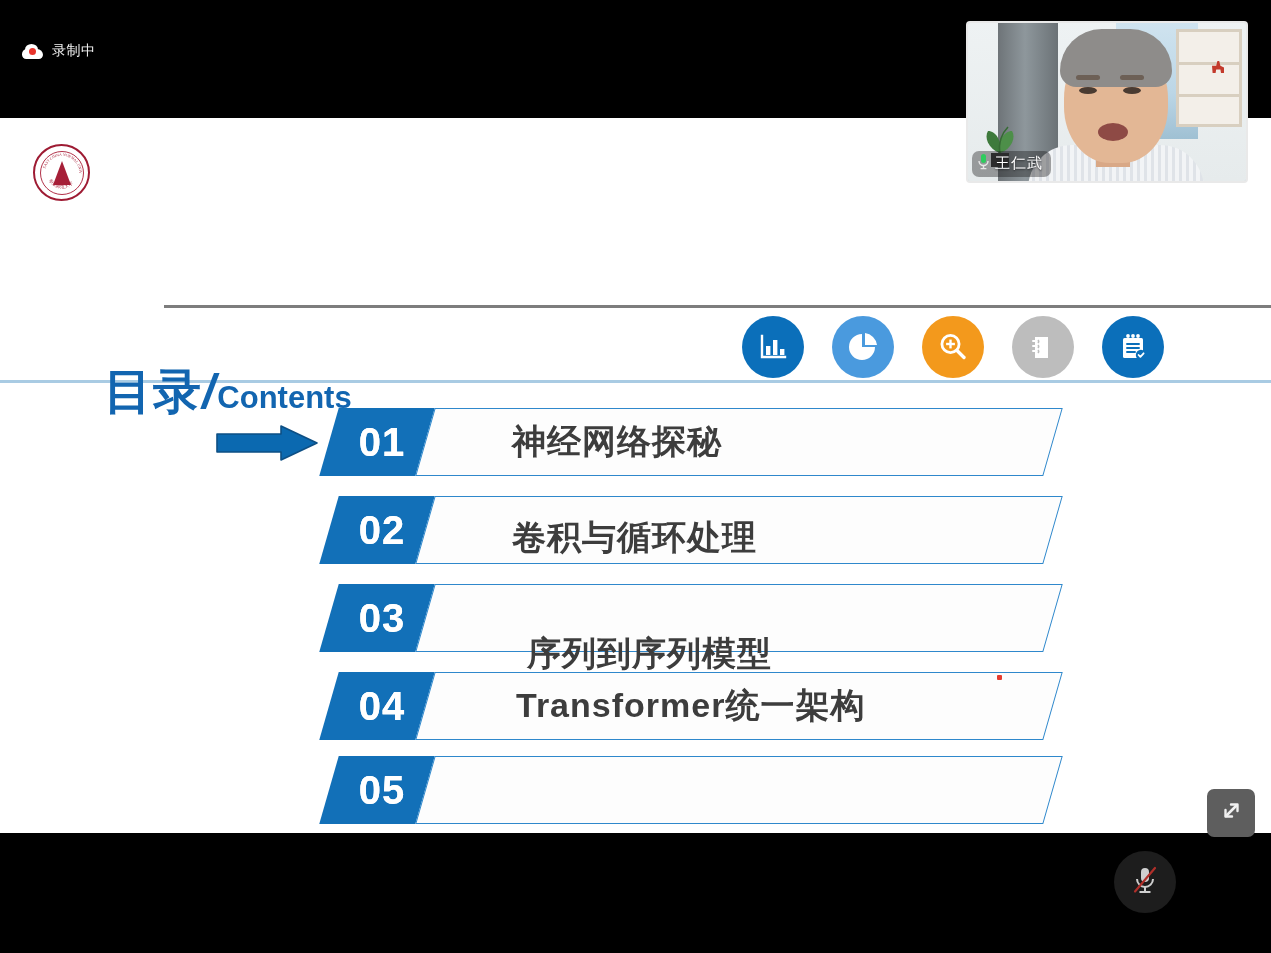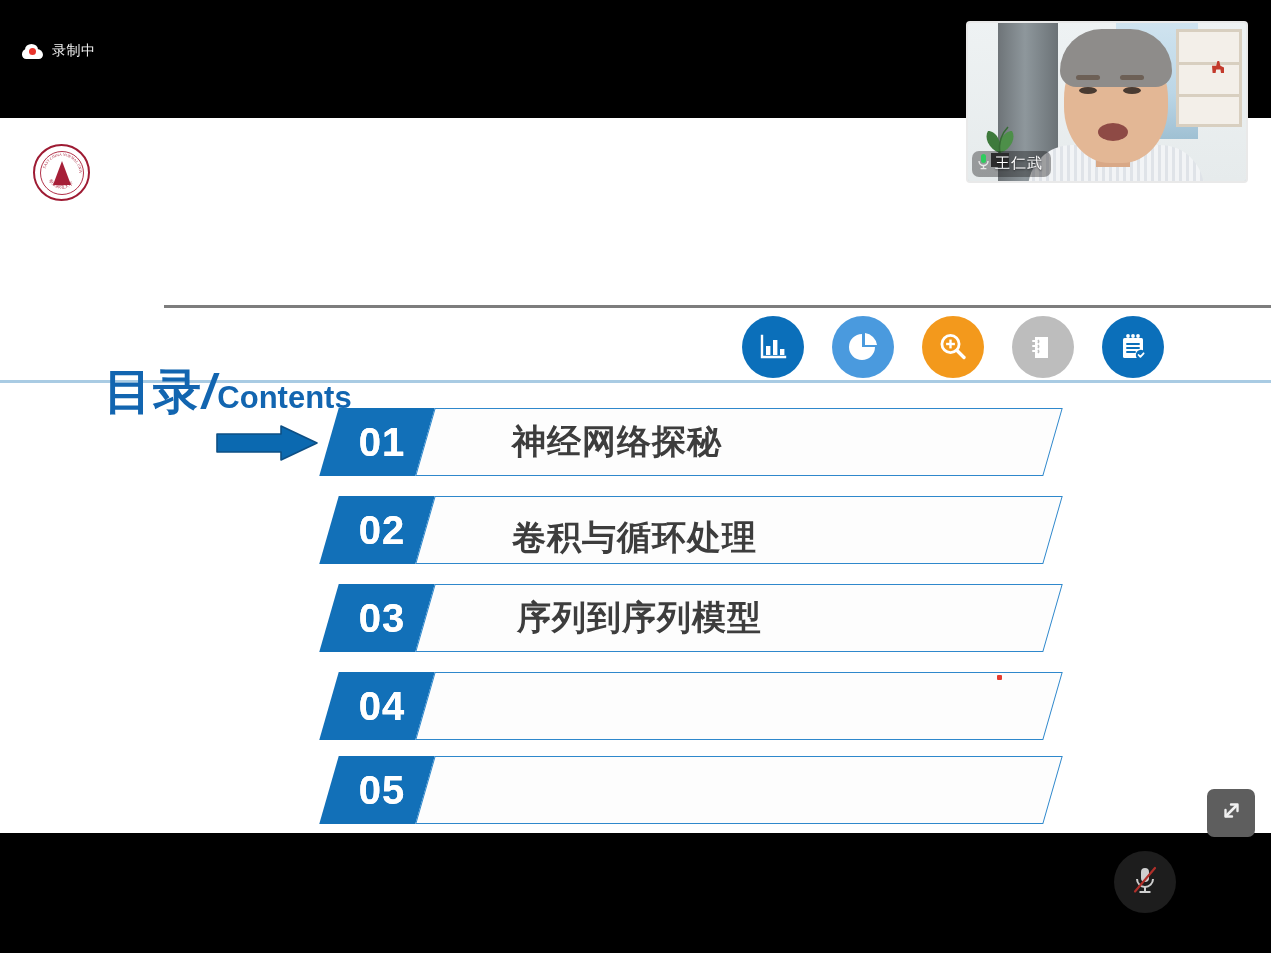--- a/index.html
+++ b/index.html
@@ -351,28 +351,29 @@
         </div>
         <div class="bar-box"></div>
         <div class="bar-label" style="left:183px;margin-top:8px;">卷积与循环处理</div>
       </div>
 
       <div class="toc-row" style="left:329px; top:466px; width:730px;">
         <div class="num-box">
           <span class="num-txt">03</span>
         </div>
         <div class="bar-box"></div>
-        <div class="bar-label" style="left:188px;">序列到序列模型</div>
+        <div class="bar-label" style="left:198px;margin-top:36px;">序列到序列模型</div>
       </div>
 
       <div class="toc-row" style="left:329px; top:554px; width:730px;">
         <div class="num-box">
           <span class="num-txt">04</span>
         </div>
         <div class="bar-box"></div>
+        <div class="bar-label" style="left:187px;">Transformer统一架构</div>
       </div>
 
       <div class="toc-row" style="left:329px; top:638px; width:730px;">
         <div class="num-box">
           <span class="num-txt">05</span>
         </div>
         <div class="bar-box"></div>
       </div>
 
       <div class="red-dot"></div>

